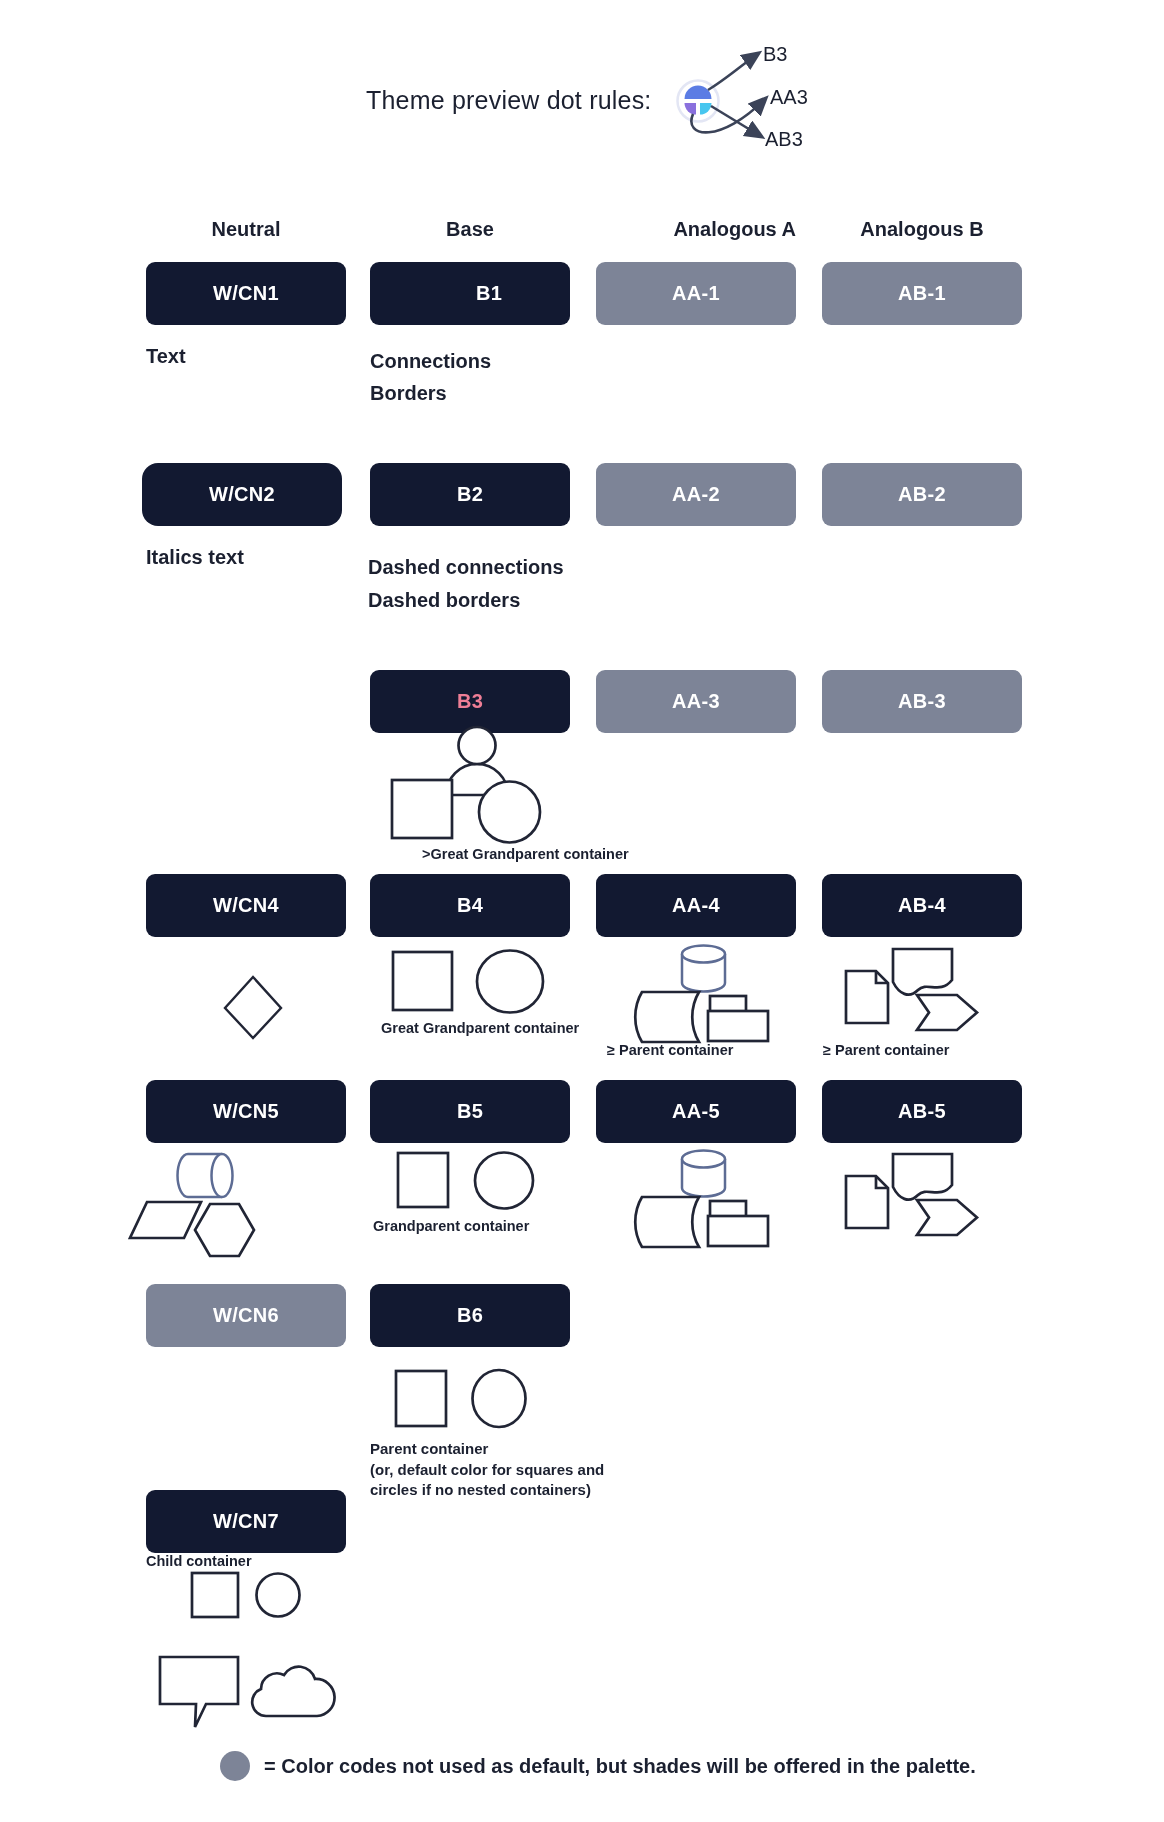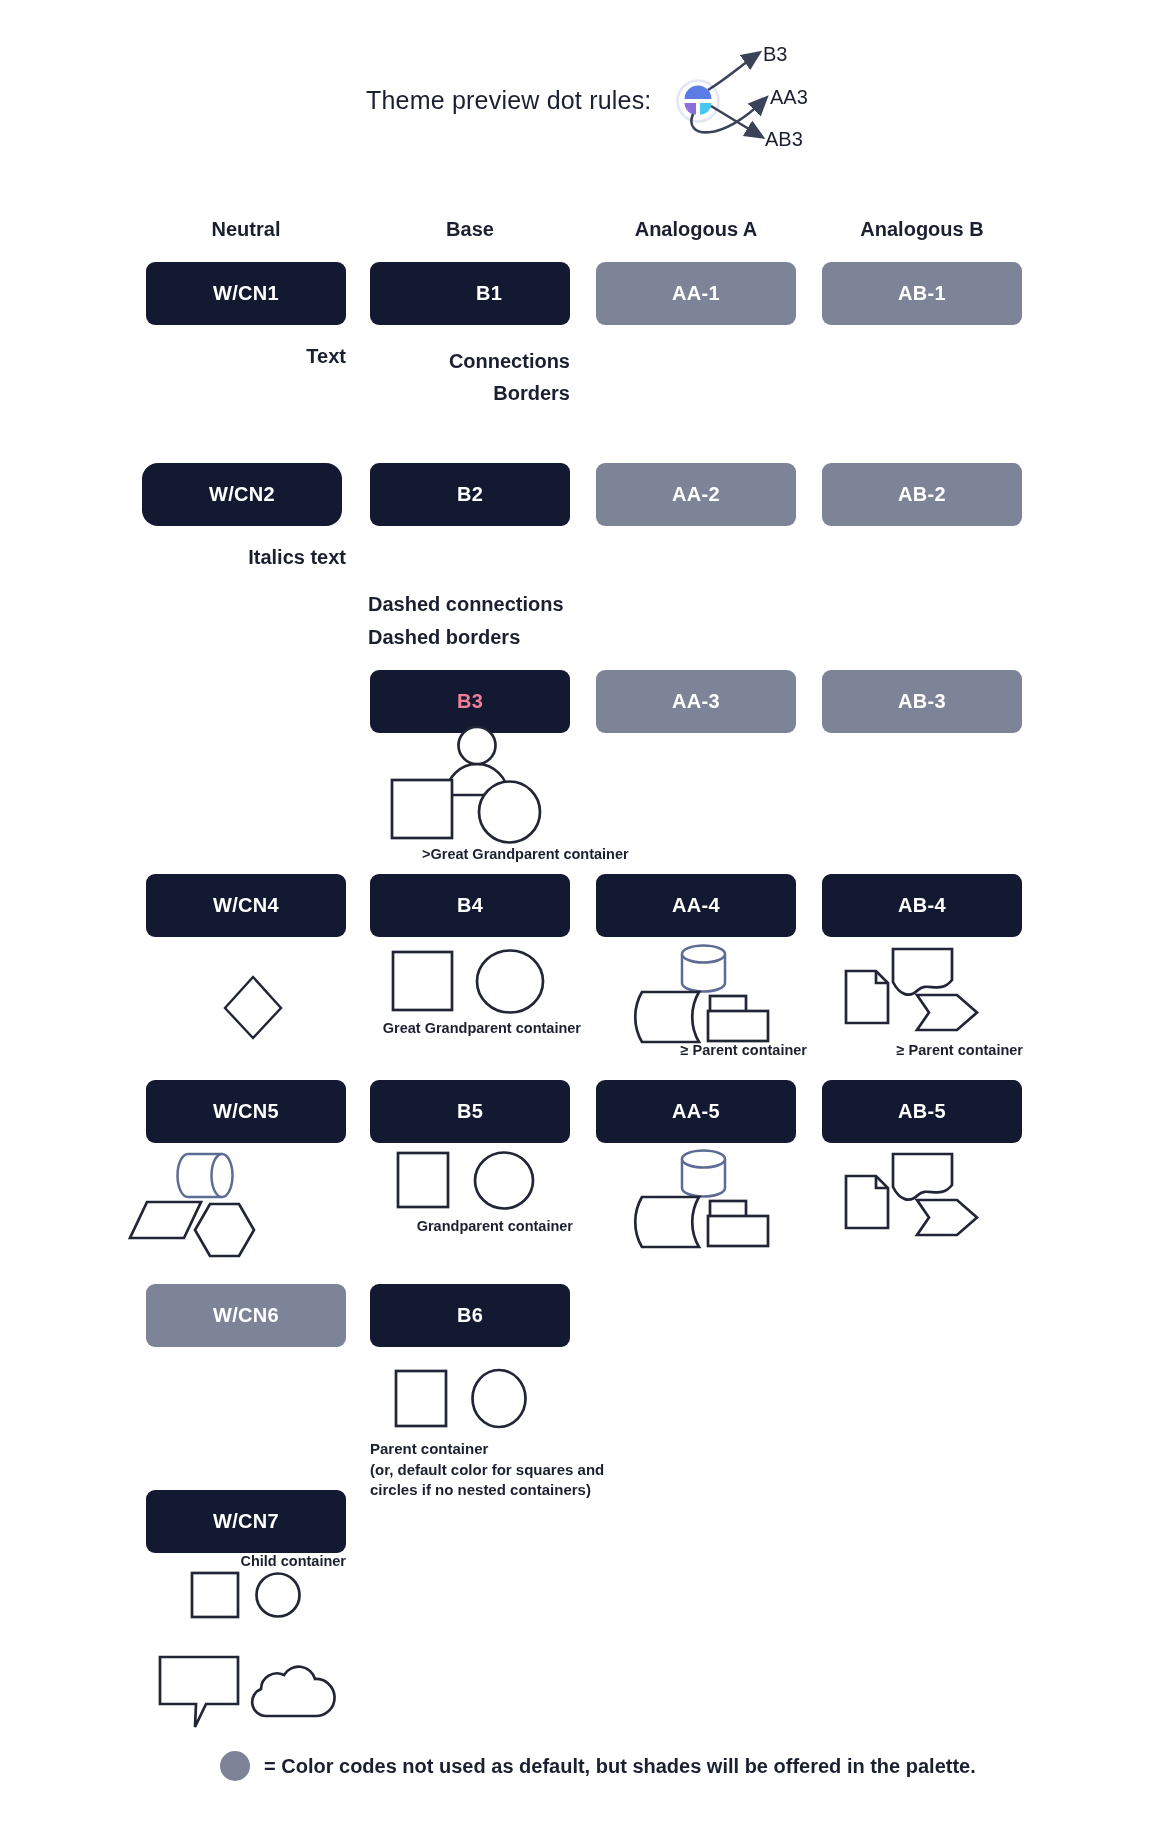--- a/index.html
+++ b/index.html
@@ -14,21 +14,21 @@
   .swatch { position:absolute; width:200px; height:63px; border-radius:9px;
             display:flex; align-items:center; justify-content:center;
             color:var(--swatch-text,#fff); font-weight:700; font-size:20px; letter-spacing:.3px; }
   .swatch.dark { background:var(--dark,#121931); }
   .swatch.gray { background:var(--gray,#7d8497); }
   .swatch.pink-label { color:var(--pink,#ef7e96); }
 
   .cap { position:absolute; font-weight:700; }
   .cap.big { font-size:20px; }
   .cap.small { font-size:14.5px; }
-  .cap.center { text-align:right; white-space:nowrap; }
+  .cap.center { text-align:left; white-space:nowrap; }
   .cap .ln { display:block; }
   .cap.big .ln { line-height:32px; }
   .cap.small .ln { line-height:20.5px; }
 
   .shape { fill:#ffffff; stroke:var(--shape-stroke,#212535); stroke-width:2.7; stroke-linejoin:miter; }
   .shape.thin { stroke-width:2.4; }
   .shape-blue { stroke:var(--cylinder-stroke,#5d6c94); stroke-width:2.5; }
   .nofill { fill:none; }
 
   .dot-ring { fill:#ffffff; stroke:var(--dot-ring,#e3e6f4); stroke-width:2.5; }
@@ -67,41 +67,41 @@
     <path d="M53,60 C70,50 88,34 104,23" class="arrow" marker-end="url(#ah)"></path>
     <path d="M38,84 C28,108 66,114 111,68" class="arrow" marker-end="url(#ah)"></path>
     <path d="M56,76 C74,87 92,98 107,107" class="arrow" marker-end="url(#ah)"></path>
     <text x="108" y="31" class="dot-label">B3</text>
     <text x="115" y="74" class="dot-label">AA3</text>
     <text x="110" y="116" class="dot-label">AB3</text>
   </svg>
 
   <div class="hdr" style="left:146px;">Neutral</div>
   <div class="hdr" style="left:370px;">Base</div>
-  <div class="hdr" style="left:596px;">Analogous A</div>
+  <div class="hdr" style="left:596px;text-align:right;">Analogous A</div>
   <div class="hdr" style="left:822px;">Analogous B</div>
 
   <div class="swatch dark" style="left:146px;top:262px;">W/CN1</div>
   <div class="swatch dark" style="left:370px;top:262px;padding-left:38px;">B1</div>
   <div class="swatch gray" style="left:596px;top:262px;">AA-1</div>
   <div class="swatch gray" style="left:822px;top:262px;">AB-1</div>
 
   <div class="cap big center" style="left:146px;top:345px;width:200px;">Text</div>
   <div class="cap big center" style="left:370px;top:345px;width:200px;">
     <span class="ln">Connections</span>
     <span class="ln">Borders</span>
   </div>
 
   <div class="swatch dark" style="left:142px;top:463px;border-radius:16px;">W/CN2</div>
   <div class="swatch dark" style="left:370px;top:463px;">B2</div>
   <div class="swatch gray" style="left:596px;top:463px;">AA-2</div>
   <div class="swatch gray" style="left:822px;top:463px;">AB-2</div>
 
   <div class="cap big center" style="left:146px;top:546px;width:200px;">Italics text</div>
-  <div class="cap big" style="left:368px;top:551px;white-space:nowrap;margin-top:37px;">
+  <div class="cap big" style="left:368px;top:551px;white-space:nowrap;">
     <span class="ln" style="line-height:33px;">Dashed connections</span>
     <span class="ln" style="line-height:33px;">Dashed borders</span>
   </div>
 
   <div class="swatch dark pink-label" style="left:370px;top:670px;">B3</div>
   <div class="swatch gray" style="left:596px;top:670px;">AA-3</div>
   <div class="swatch gray" style="left:822px;top:670px;">AB-3</div>
 
   <svg class="icon" style="left:388px;top:724px;" width="162" height="132" viewBox="0 0 162 132">
     <path d="M58,71 a31,31 0 0 1 62,0 Z" class="shape"></path>

